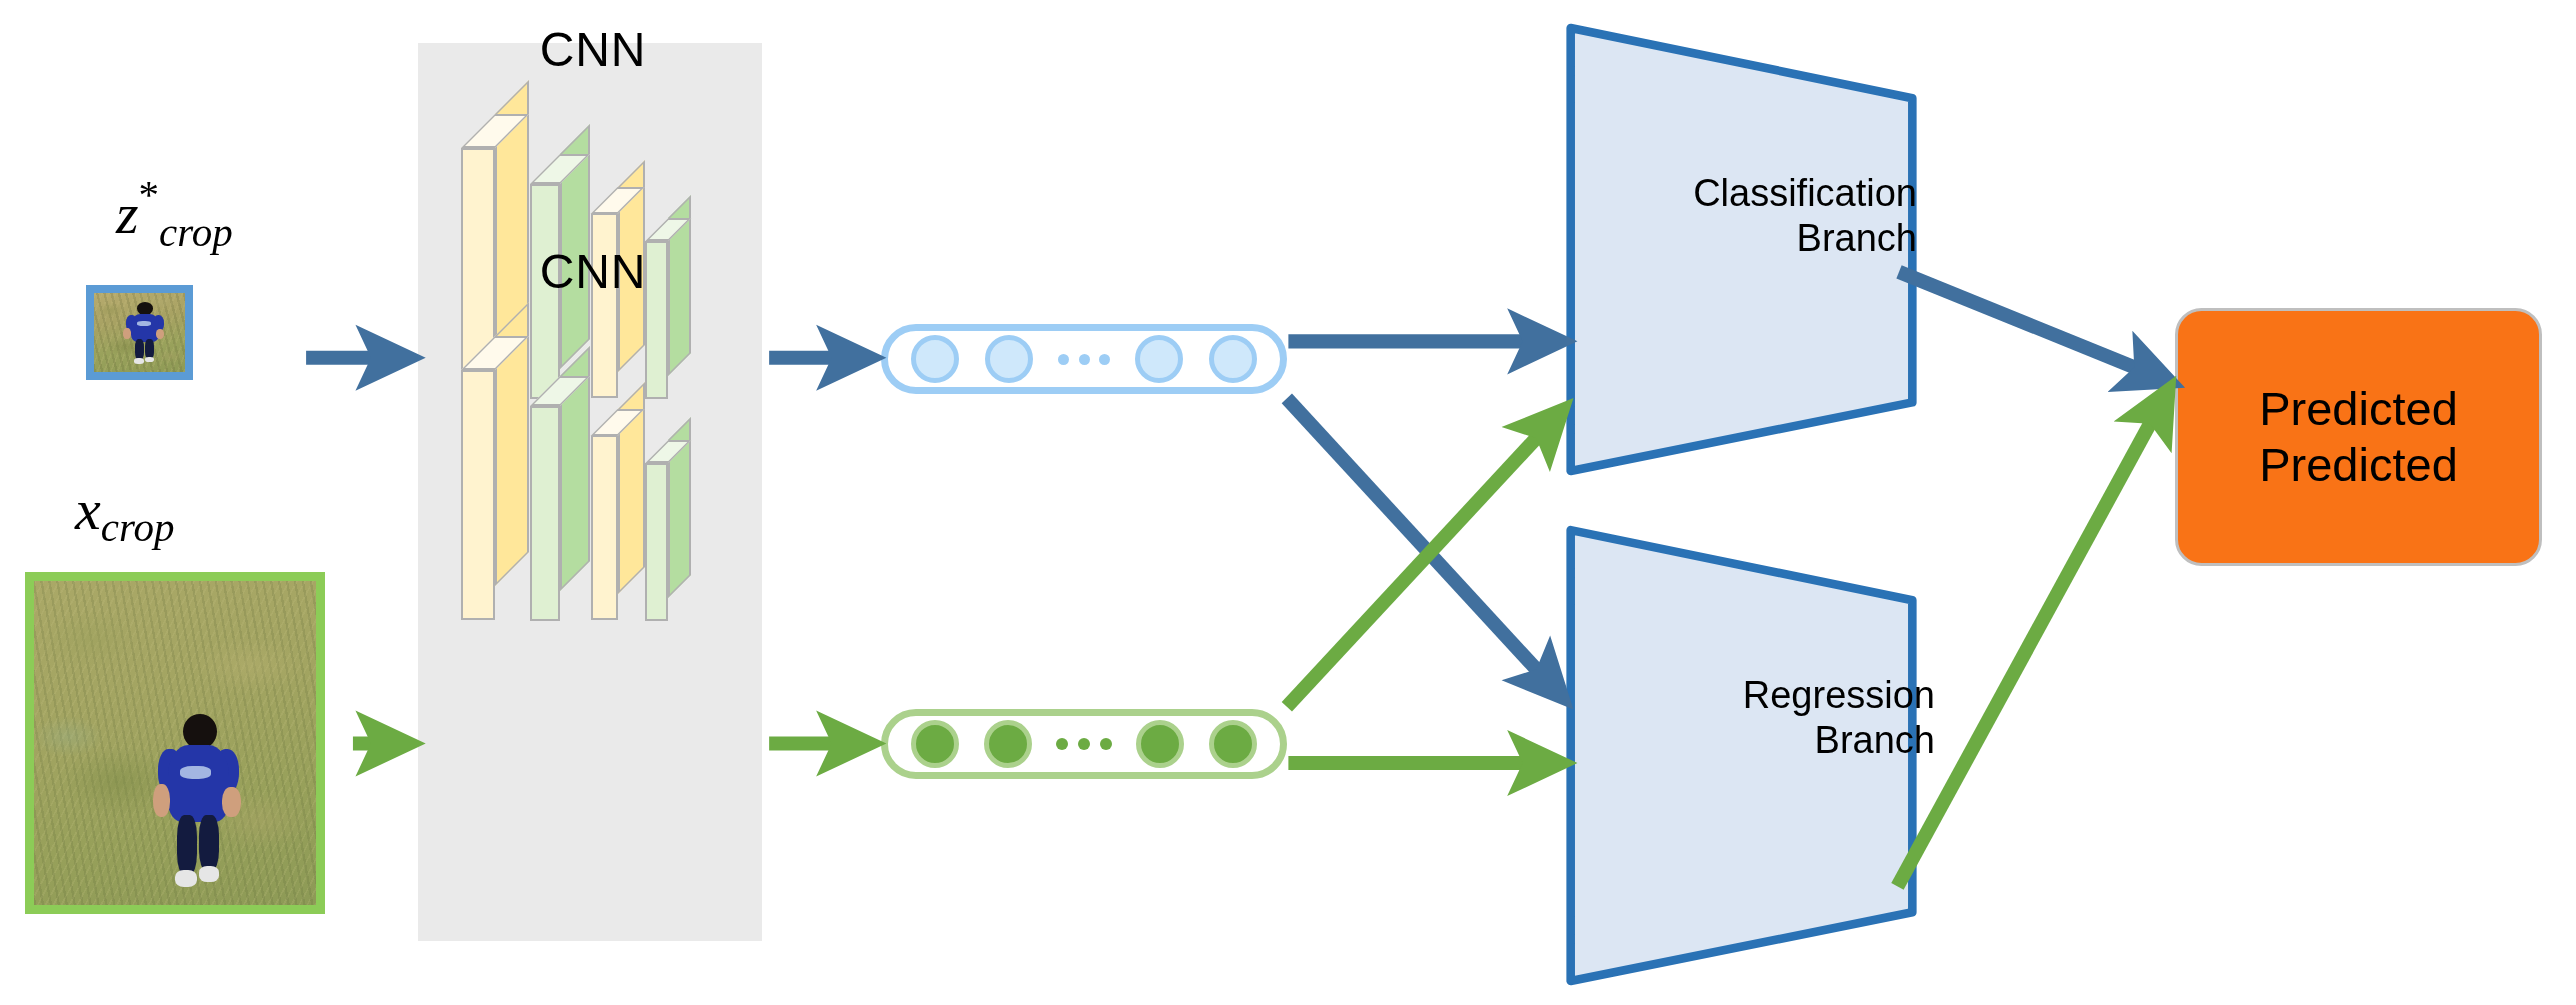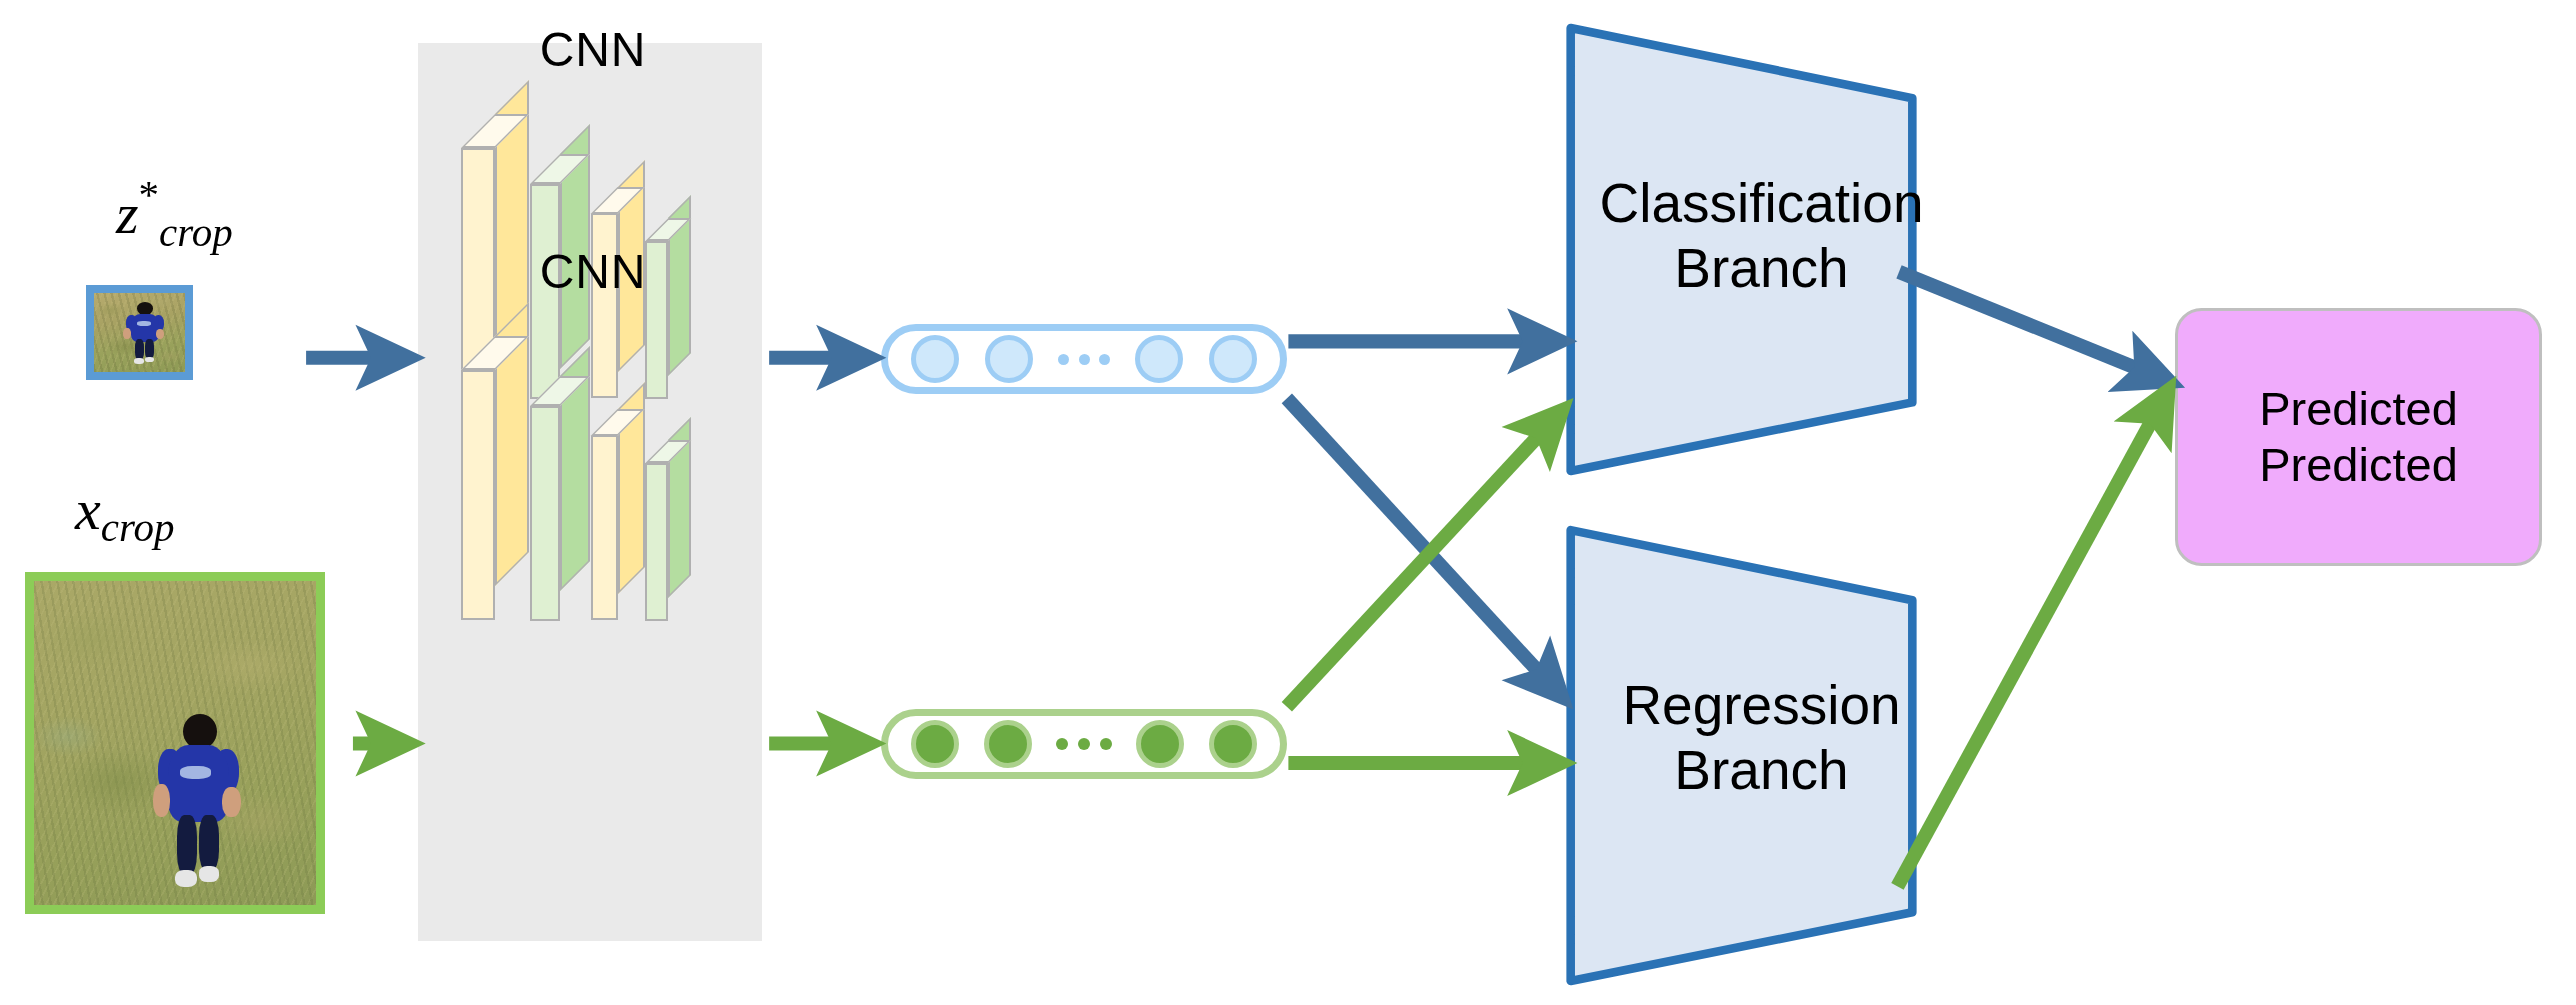--- a/index.html
+++ b/index.html
@@ -62,25 +62,25 @@
   
   .capsule{position:absolute;box-sizing:border-box;border-radius:780px;background:#ffffff;
            display:flex;align-items:center;}
   .node{border-radius:50%;box-sizing:border-box;flex:none;}
   .dots{display:flex;align-items:center;flex:none;}
   .dots i{display:block;border-radius:50%;}
 
   
   .branch{position:absolute;}
   .branch svg{position:absolute;left:0;top:0;overflow:visible;}
-  .branch .txt{position:absolute;left:0;width:100%;text-align:center;color:#000;
-               font-size:55px;line-height:1.18;padding-left:20px;}
-
-  
-  .result{position:absolute;box-sizing:border-box;background:#f0abfc;border:3.9px solid #bfbfbf;
+  .branch .txt{position:absolute;left:0;width:100%;text-align:right;color:#000;
+               font-size:38px;line-height:1.18;}
+
+  
+  .result{position:absolute;box-sizing:border-box;background:#f97316;border:3.9px solid #bfbfbf;
           border-radius:26.5px;display:flex;align-items:center;justify-content:center;
           text-align:center;color:#000;font-size:47px;line-height:1.2;}
 
   
   .arrows{position:absolute;left:0;top:0;width:2576px;height:1006px;}
 
   
   .mathlbl{position:absolute;font-family:"Liberation Serif", serif;font-style:italic;
            color:#000;white-space:nowrap;}
   .mathlbl .base{font-size:58px;}
@@ -243,21 +243,21 @@
     <div class="txt" style="top:148px;">
       <div>Classification</div>
       <div>Branch</div>
     </div>
   </div>
 
   <div class="branch" style="left:1566px;top:525px;width:351px;height:461px;">
     <svg width="351" height="461" viewBox="0 0 450 590">
       <polygon points="6,6 444,96 444,496 6,584" fill="#dce6f3" stroke="#2a72b5" stroke-width="11" stroke-linejoin="round"></polygon>
     </svg>
-    <div class="txt" style="top:148px;">
+    <div class="txt" style="top:148px;margin-left:18px;">
       <div>Regression</div>
       <div>Branch</div>
     </div>
   </div>
 
   <div class="result" style="left:2175px;top:308px;width:367px;height:258px;">
     <div>
       <div>Predicted</div>
       <div>Predicted</div>
     </div>

